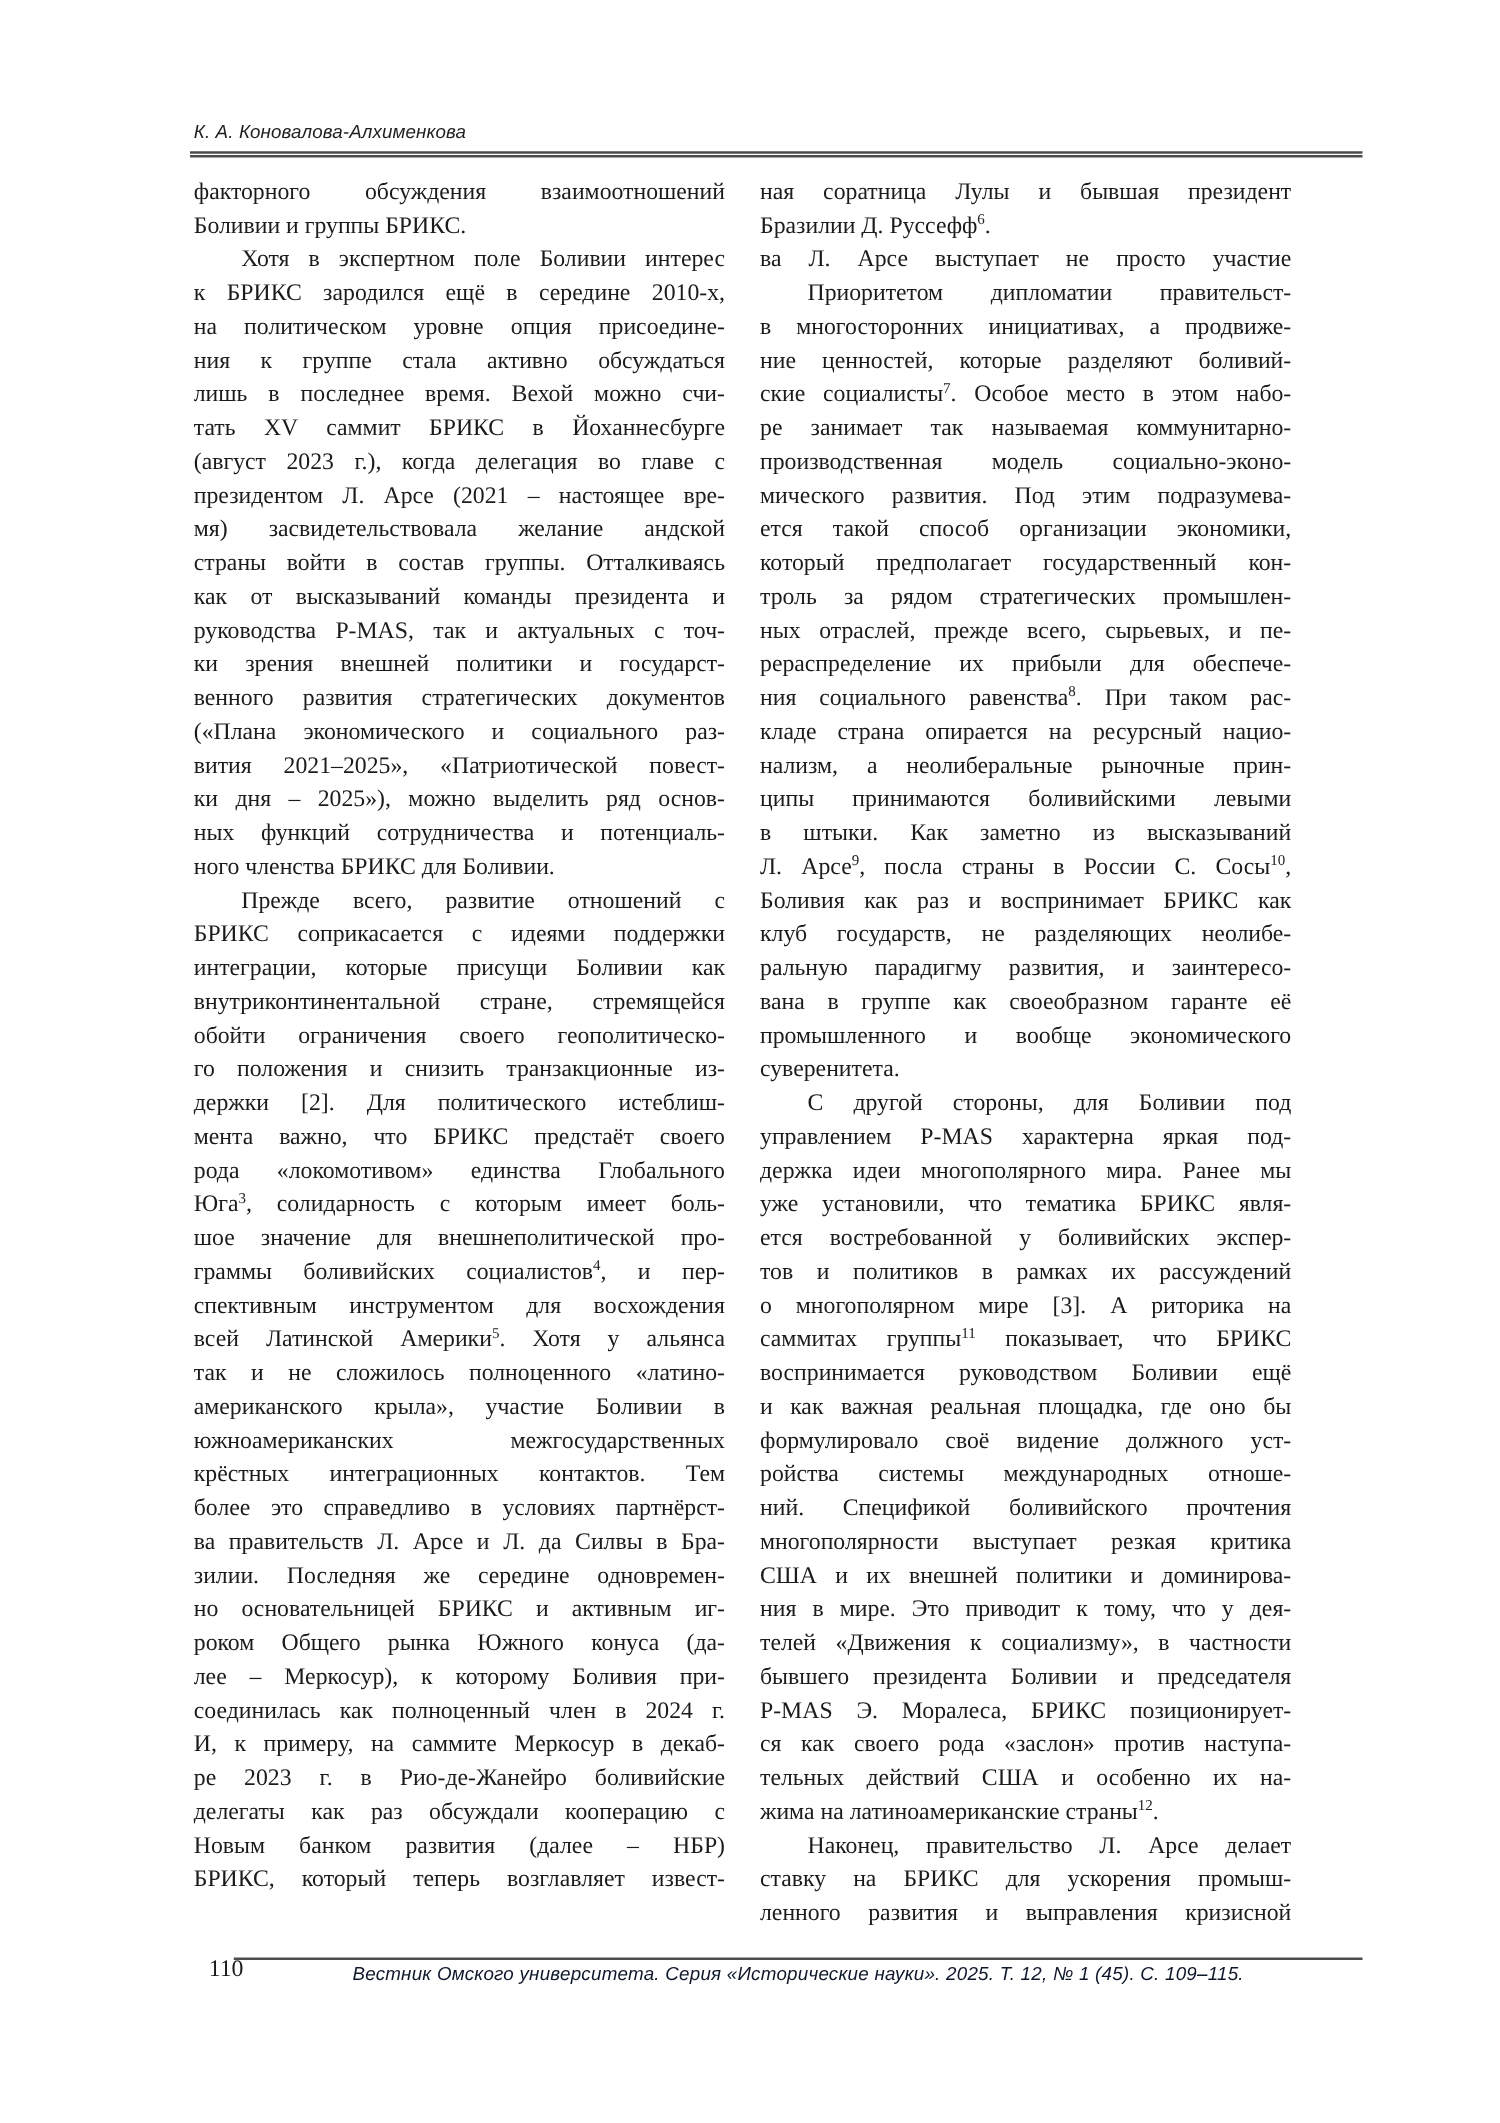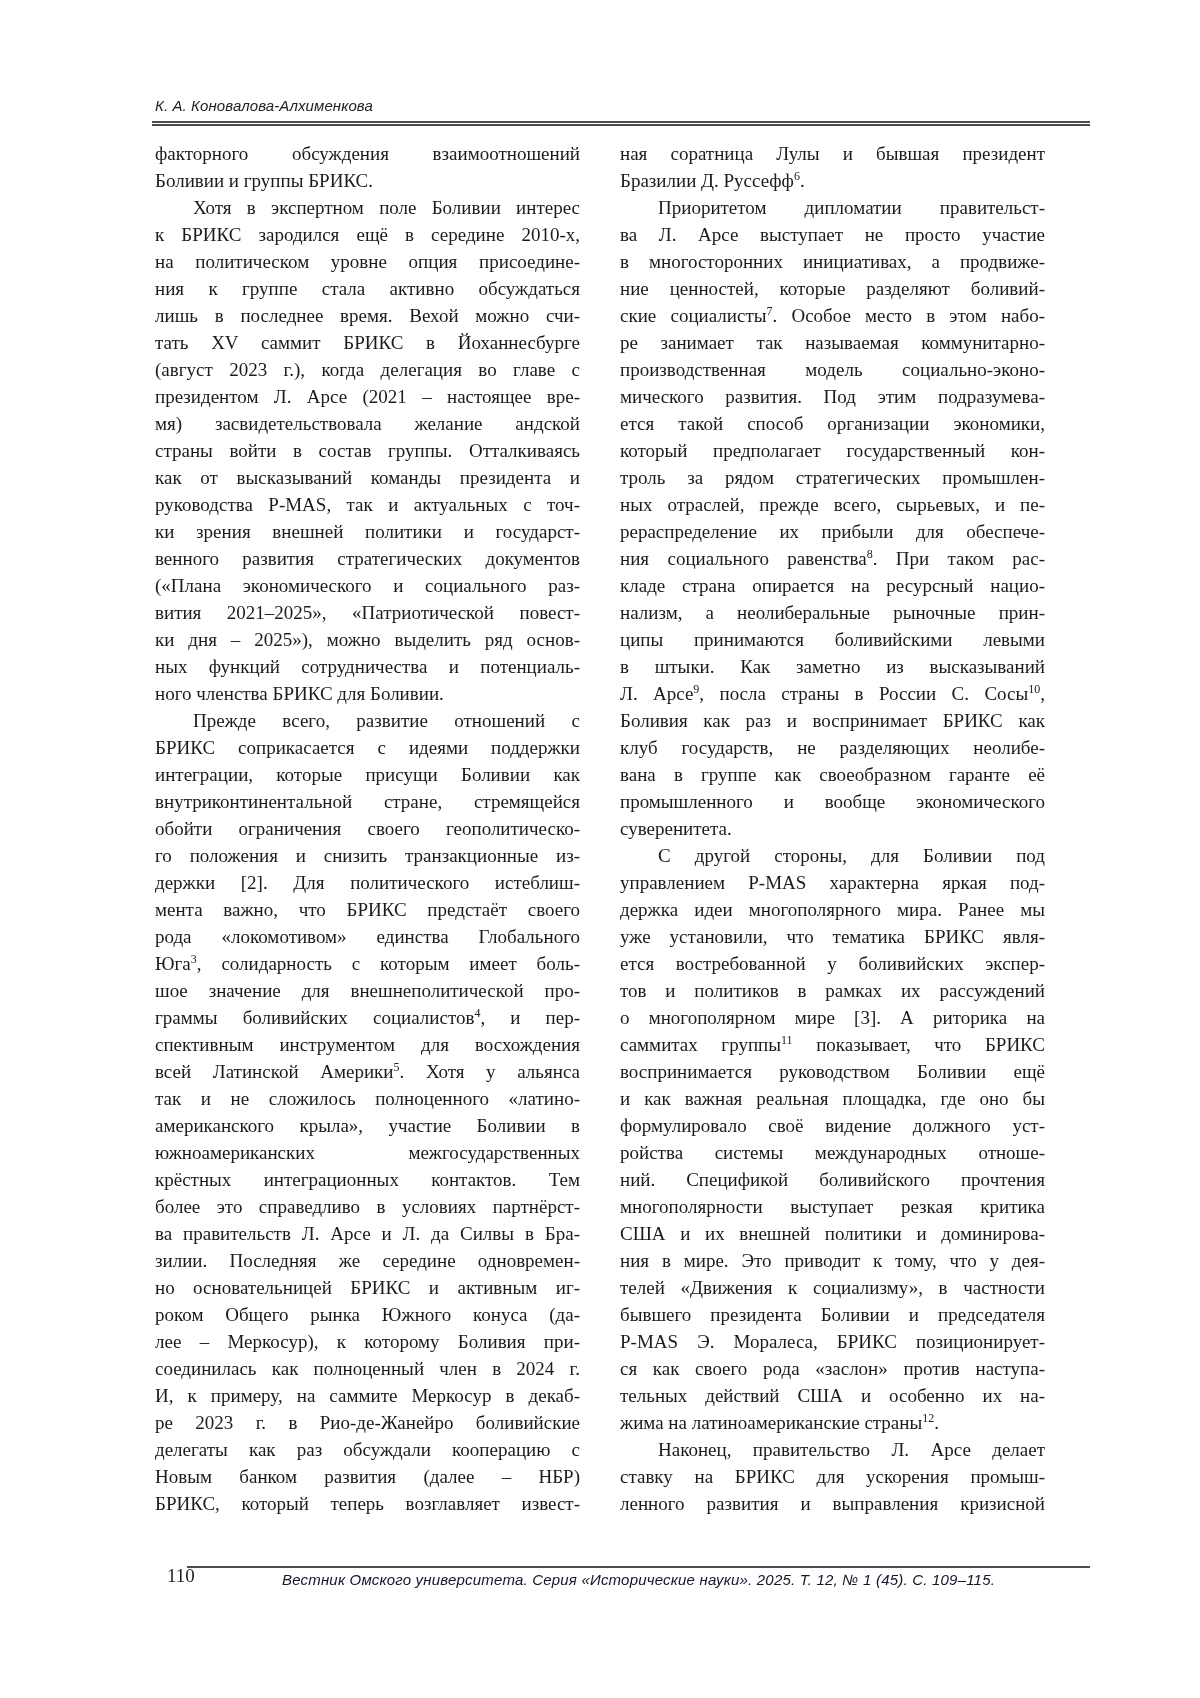--- a/index.html
+++ b/index.html
@@ -21,21 +21,21 @@
   }
   .header-rule {
     position: absolute; left: 152px; top: 121px; width: 938px; height: 5px;
     border-top: 2px solid #4d4d4d; border-bottom: 2px solid #4d4d4d;
     box-sizing: border-box;
   }
 
   
   .columns {
     position: absolute; left: 155px; top: 140px; width: 890px;
-    display: flex; gap: 28px; justify-content: space-between;
+    display: flex; gap: 28px;
   }
   .column { width: 425px; font-size: 19px; line-height: 27px; }
   .para { margin: 0; }
   .line {
     text-align: justify;
     text-align-last: justify;
     height: 27px; overflow: visible; white-space: normal;
   }
   .line.last { text-align-last: auto; }
   .line.first-indent { padding-left: 38px; }
@@ -126,41 +126,42 @@
           <div class="line">Новым банком развития (далее – НБР)</div>
           <div class="line">БРИКС, который теперь возглавляет извест-</div>
         </div>
       </div>
     <div class="column">
         <div class="para">
           <div class="line">ная соратница Лулы и бывшая президент</div>
           <div class="line last">Бразилии Д. Руссефф<sup>6</sup>.</div>
         </div>
         <div class="para">
+          <div class="line">ва Л. Арсе выступает не просто участие</div>
           <div class="line first-indent">Приоритетом дипломатии правительст-</div>
-          <div class="line">ва Л. Арсе выступает не просто участие</div>
           <div class="line">в многосторонних инициативах, а продвиже-</div>
           <div class="line">ние ценностей, которые разделяют боливий-</div>
           <div class="line">ские социалисты<sup>7</sup>. Особое место в этом набо-</div>
           <div class="line">ре занимает так называемая коммунитарно-</div>
           <div class="line">производственная модель социально-эконо-</div>
           <div class="line">мического развития. Под этим подразумева-</div>
           <div class="line">ется такой способ организации экономики,</div>
           <div class="line">который предполагает государственный кон-</div>
           <div class="line">троль за рядом стратегических промышлен-</div>
           <div class="line">ных отраслей, прежде всего, сырьевых, и пе-</div>
           <div class="line">рераспределение их прибыли для обеспече-</div>
           <div class="line">ния социального равенства<sup>8</sup>. При таком рас-</div>
           <div class="line">кладе страна опирается на ресурсный нацио-</div>
           <div class="line">нализм, а неолиберальные рыночные прин-</div>
           <div class="line">ципы принимаются боливийскими левыми</div>
           <div class="line">в штыки. Как заметно из высказываний</div>
           <div class="line">Л. Арсе<sup>9</sup>, посла страны в России С. Сосы<sup>10</sup>,</div>
           <div class="line">Боливия как раз и воспринимает БРИКС как</div>
           <div class="line">клуб государств, не разделяющих неолибе-</div>
+          <div class="line">ральную парадигму развития, и заинтересо-</div>
           <div class="line">вана в группе как своеобразном гаранте её</div>
           <div class="line">промышленного и вообще экономического</div>
           <div class="line last">суверенитета.</div>
         </div>
         <div class="para">
           <div class="line first-indent">С другой стороны, для Боливии под</div>
           <div class="line">управлением P-MAS характерна яркая под-</div>
           <div class="line">держка идеи многополярного мира. Ранее мы</div>
           <div class="line">уже установили, что тематика БРИКС явля-</div>
           <div class="line">ется востребованной у боливийских экспер-</div>

